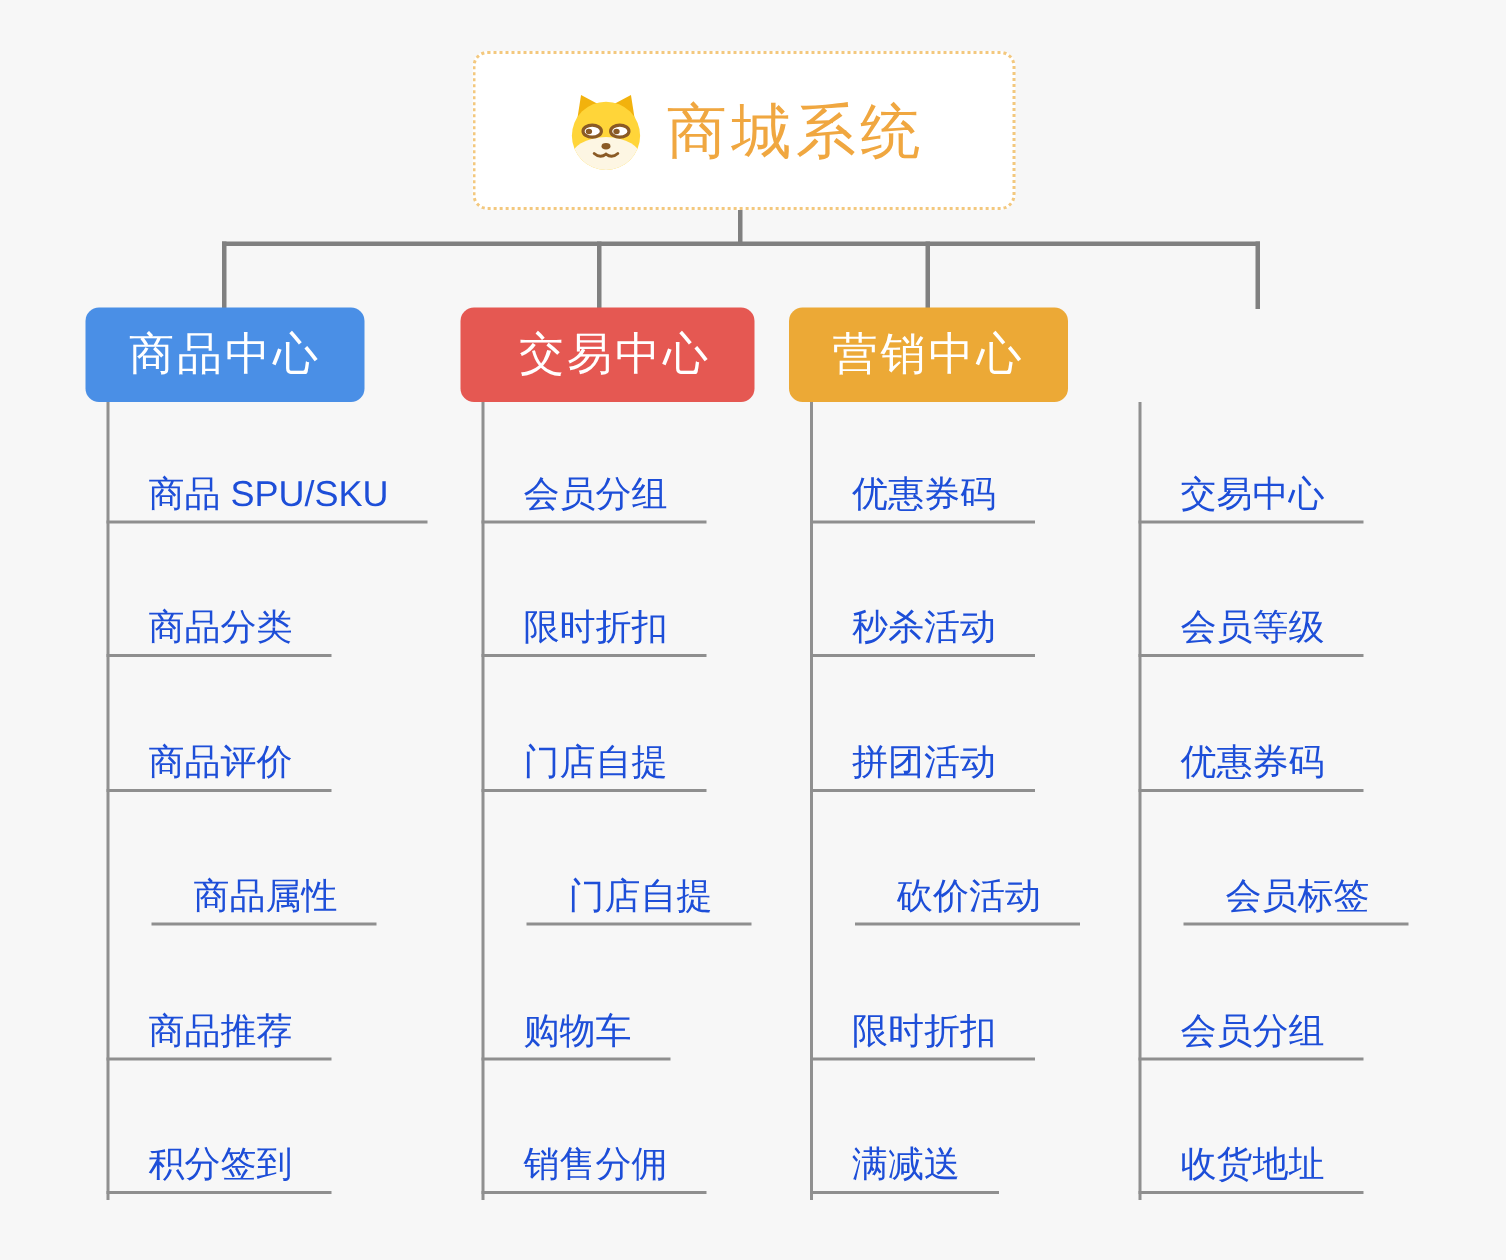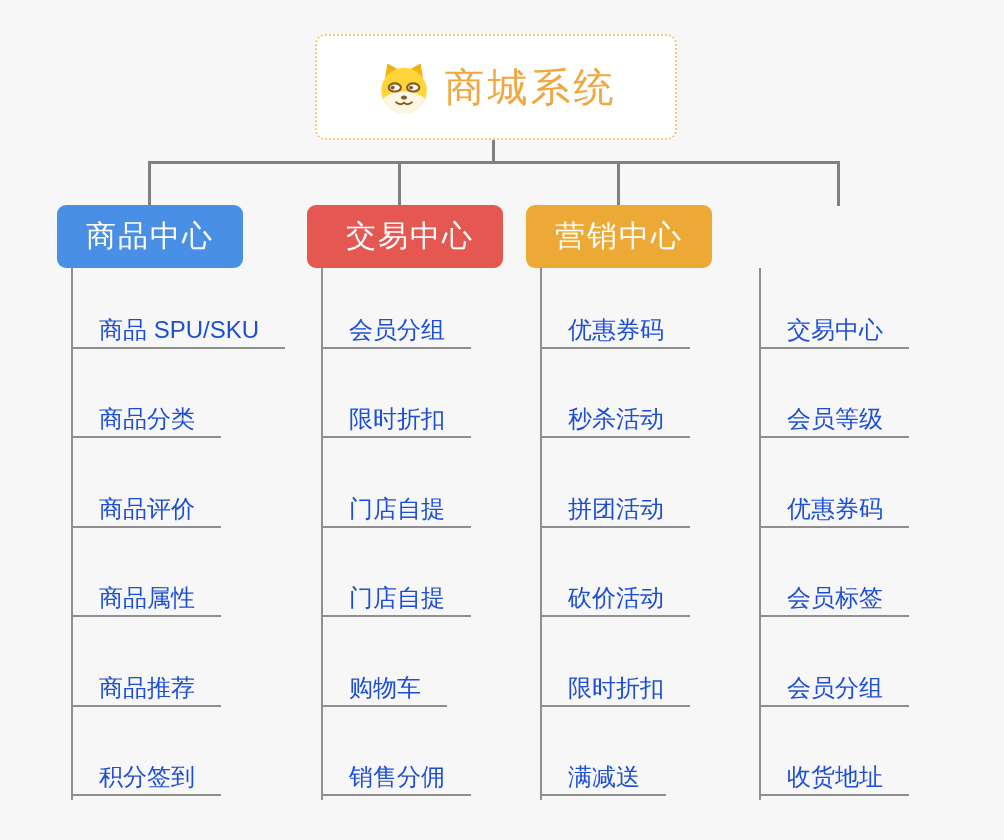--- a/index.html
+++ b/index.html
@@ -79,21 +79,21 @@
     font-size: 24px;
     line-height: 30px;
     color: #1d4ed8;
     border-bottom: 2px solid #8f8f8f;
     white-space: nowrap;
     text-align: right;
   }
   .leaf:nth-of-type(2) { top: 47px;  }
   .leaf:nth-of-type(3) { top: 136px; }
   .leaf:nth-of-type(4) { top: 226px; }
-  .leaf:nth-of-type(5) { top: 315px; }
+  .leaf:nth-of-type(5) { top: 315px; margin-left: 30px; }
   .leaf:nth-of-type(6) { top: 405px; }
   .leaf:nth-of-type(7) { top: 494px; }
 </style>
 </head>
 <body style="background: rgb(247, 247, 247);">
 
 <div class="canvas">
 
   <div class="root-node" style="border-color: rgb(243, 200, 126); text-align: center;">
     <svg class="root-icon" viewBox="0 0 64 64" aria-hidden="true">

